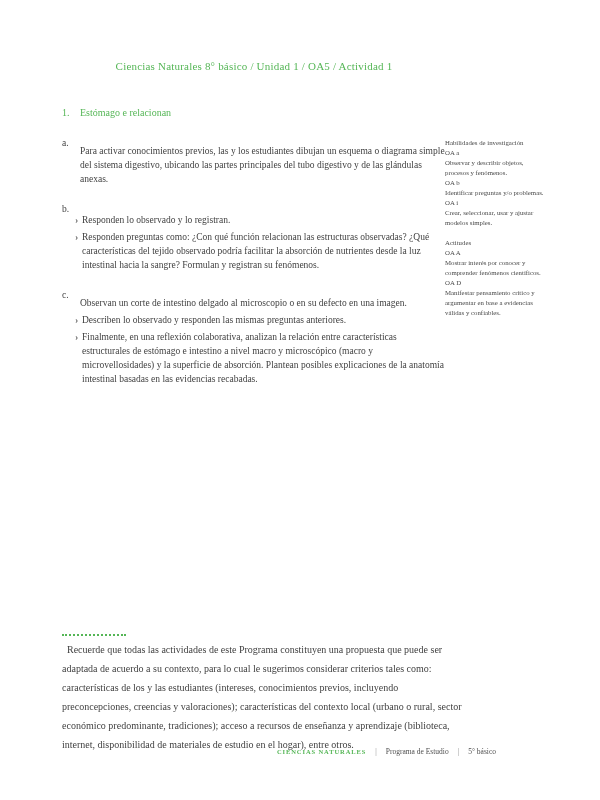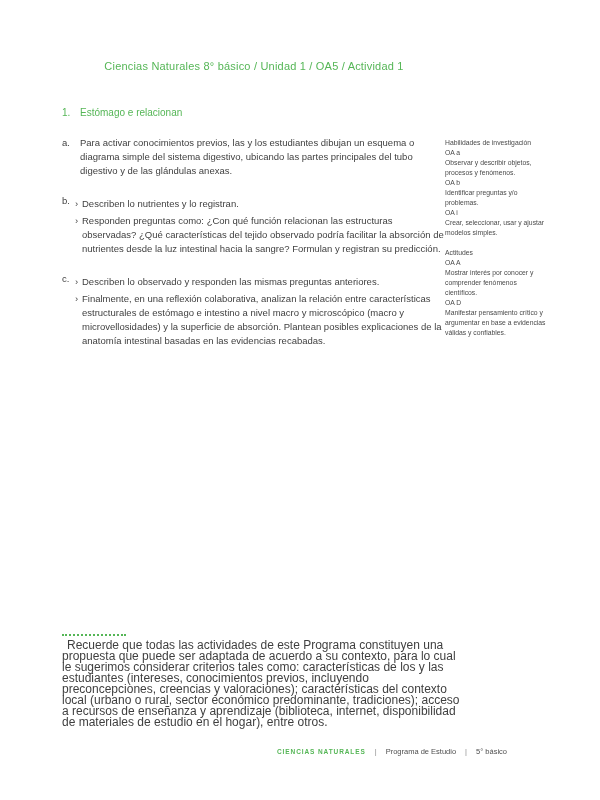--- a/index.html
+++ b/index.html
@@ -5,21 +5,21 @@
   html, body {
     margin: 0;
     padding: 0;
     background: #ffffff;
   }
   .page {
     position: relative;
     width: 600px;
     height: 800px;
     background: #ffffff;
-    font-family: Liberation Sans, sans-serif;
+    font-family: Liberation Serif, serif;
     color: #3f3f3f;
     overflow: hidden;
     border-radius: 32px;
   }
   .doc-title {
     position: absolute;
     top: 60px;
     left: 62px;
     width: 384px;
     text-align: center;
@@ -44,21 +44,21 @@
     width: 384px;
     font-size: 9.5px;
     line-height: 14px;
     color: #3f3f3f;
   }
   .activity-item {
     display: flex;
     margin-bottom: 16px;
   }
   .item-label { width: 18px; flex-shrink: 0; }
-  .item-body { flex: 1; max-width: 366px; }
+  .item-body { flex: 1; max-width: 366px; margin-top: 8px; }
   .sub-bullet {
     display: flex;
     margin-top: 3px;
   }
   .bullet-marker {
     width: 7px;
     margin-left: -5px;
     flex-shrink: 0;
     color: #3f3f3f;
   }
@@ -84,22 +84,22 @@
     left: 62px;
     width: 404px;
   }
   .footnote-rule {
     width: 64px;
     height: 0;
     border-top: 2px dotted #55b656;
     margin-bottom: 4px;
   }
   .footnote-text {
-    font-size: 12px;
-    line-height: 11px;
+    font-size: 10px;
+    line-height: 19px;
     color: #3f3f3f;
     text-indent: 5px;
   }
 
   .page-footer {
     position: absolute;
     top: 747px;
     left: 277px;
     display: flex;
     align-items: baseline;
@@ -134,32 +134,33 @@
       <div class="item-body">
         <div class="item-text">Para activar conocimientos previos, las y los estudiantes dibujan un esquema o diagrama simple del sistema digestivo, ubicando las partes principales del tubo digestivo y de las glándulas anexas.</div>
       </div>
     </div>
 
     <div class="activity-item">
       <span class="item-label">b.</span>
       <div class="item-body">
         <div class="sub-bullet">
           <span class="bullet-marker">›</span>
-          <span class="bullet-text">Describen lo nutrientes y lo registran.</span>
-        </div>
-        <div class="sub-bullet">
-          <span class="bullet-marker">›</span>
-          <span class="bullet-text">Responden preguntas como: ¿Con qué función relacionan las estructuras observadas? ¿Qué características del tejido observado podría facilitar la absorción de nutrientes desde la luz intestinal hacia la sangre? Formulan y registran su predicción.</span>
+          <span class="bullet-text">Responden lo observado y lo registran.</span>
+        </div>
+        <div class="sub-bullet">
+          <span class="bullet-marker">›</span>
+          <span class="bullet-text">Responden preguntas como: ¿Con qué función relacionan las estructuras observadas? ¿Qué características del tejido observado podría facilitar la absorción de nutrientes desde la luz intestinal hacia la sangre? Formulan y registran su fenómenos.</span>
         </div>
       </div>
     </div>
 
     <div class="activity-item">
       <span class="item-label">c.</span>
       <div class="item-body">
+        <div class="item-text">Observan un corte de intestino delgado al microscopio o en su defecto en una imagen.</div>
         <div class="sub-bullet">
           <span class="bullet-marker">›</span>
           <span class="bullet-text">Describen lo observado y responden las mismas preguntas anteriores.</span>
         </div>
         <div class="sub-bullet">
           <span class="bullet-marker">›</span>
           <span class="bullet-text">Finalmente, en una reflexión colaborativa, analizan la relación entre características estructurales de estómago e intestino a nivel macro y microscópico (macro y microvellosidades) y la superficie de absorción. Plantean posibles explicaciones de la anatomía intestinal basadas en las evidencias recabadas.</span>
         </div>
       </div>
     </div>

